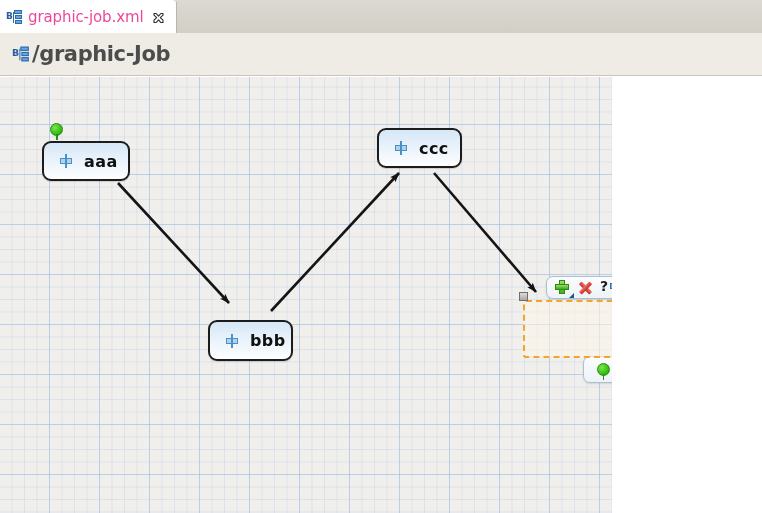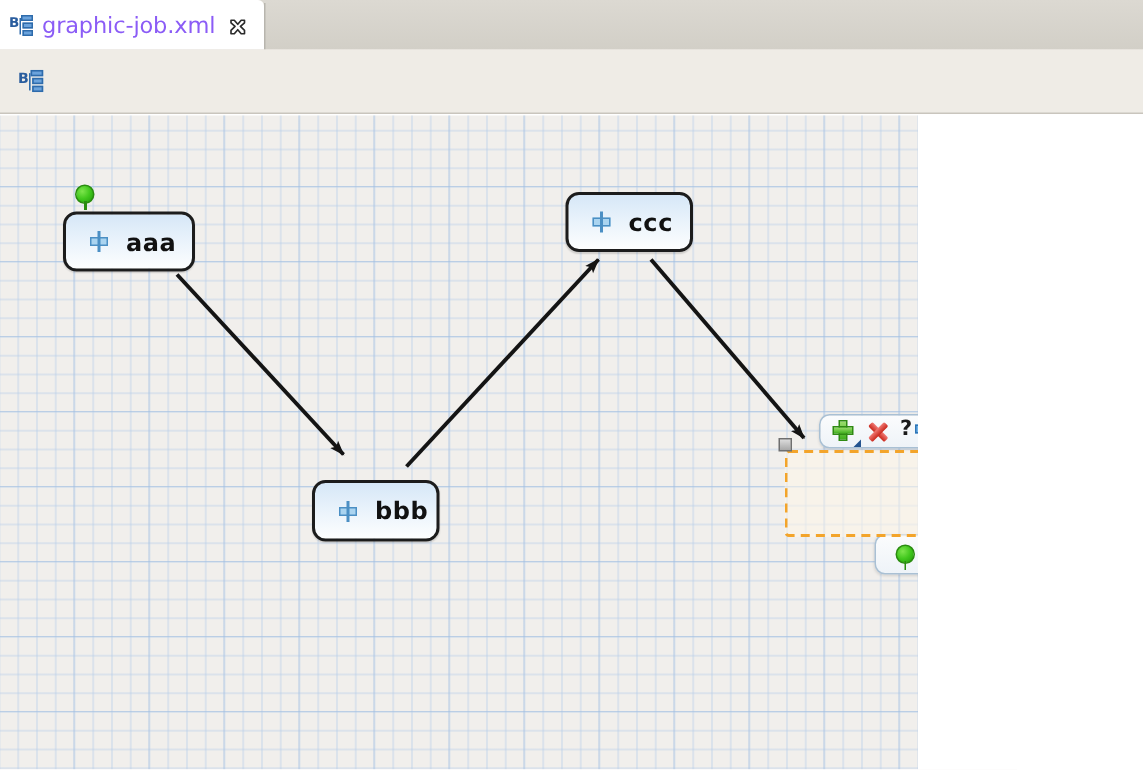--- a/index.html
+++ b/index.html
@@ -48,21 +48,21 @@
   }
   .tab::after {
     content: "";
     position: absolute;
     right: -1px; top: 2px;
     width: 1px; height: 31px;
     background: #b8b5ae;
   }
   .tab-title {
     font-size: 15px;
-    color: #8b5cf6;
+    color: #ec4899;
     letter-spacing: -0.1px;
     white-space: nowrap;
     margin-left: 5px;
   }
   .tab-close {
     margin-left: 8px;
     width: 13px; height: 13px;
     position: relative;
     flex: 0 0 auto;
   }
@@ -393,20 +393,21 @@
   </div>
 
   <div class="headerbar">
     <span class="hicon">
       <span class="bchar">B</span>
       <span class="stem"></span>
       <span class="sq s1"></span>
       <span class="sq s2"></span>
       <span class="sq s3"></span>
     </span>
+    <span class="header-title">/graphic-Job</span>
   </div>
 
   <div class="canvas">
 
     <svg class="arrows" viewBox="0 0 762 436">
       <defs>
         <marker id="ah" markerWidth="11" markerHeight="11" refX="9.2" refY="4" orient="auto" markerUnits="userSpaceOnUse">
           <path d="M0,0.4 L10,4 L0,7.6 L2.1,4 Z" fill="#141414"></path>
         </marker>
       </defs>

